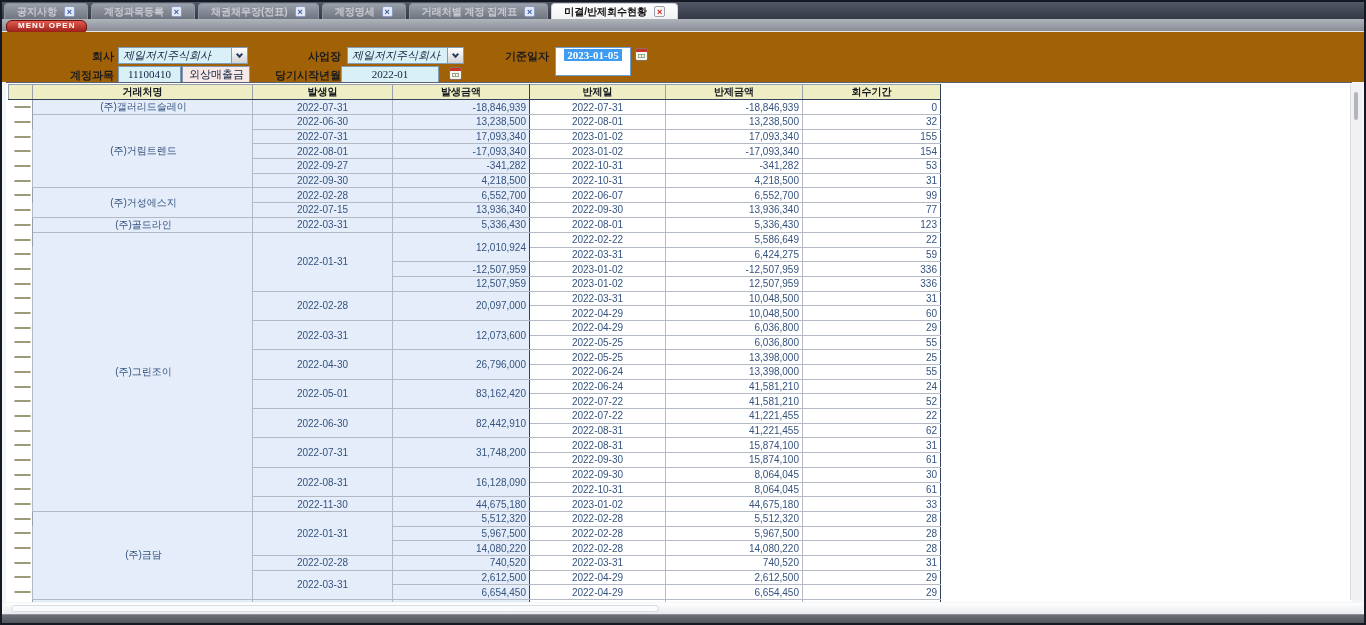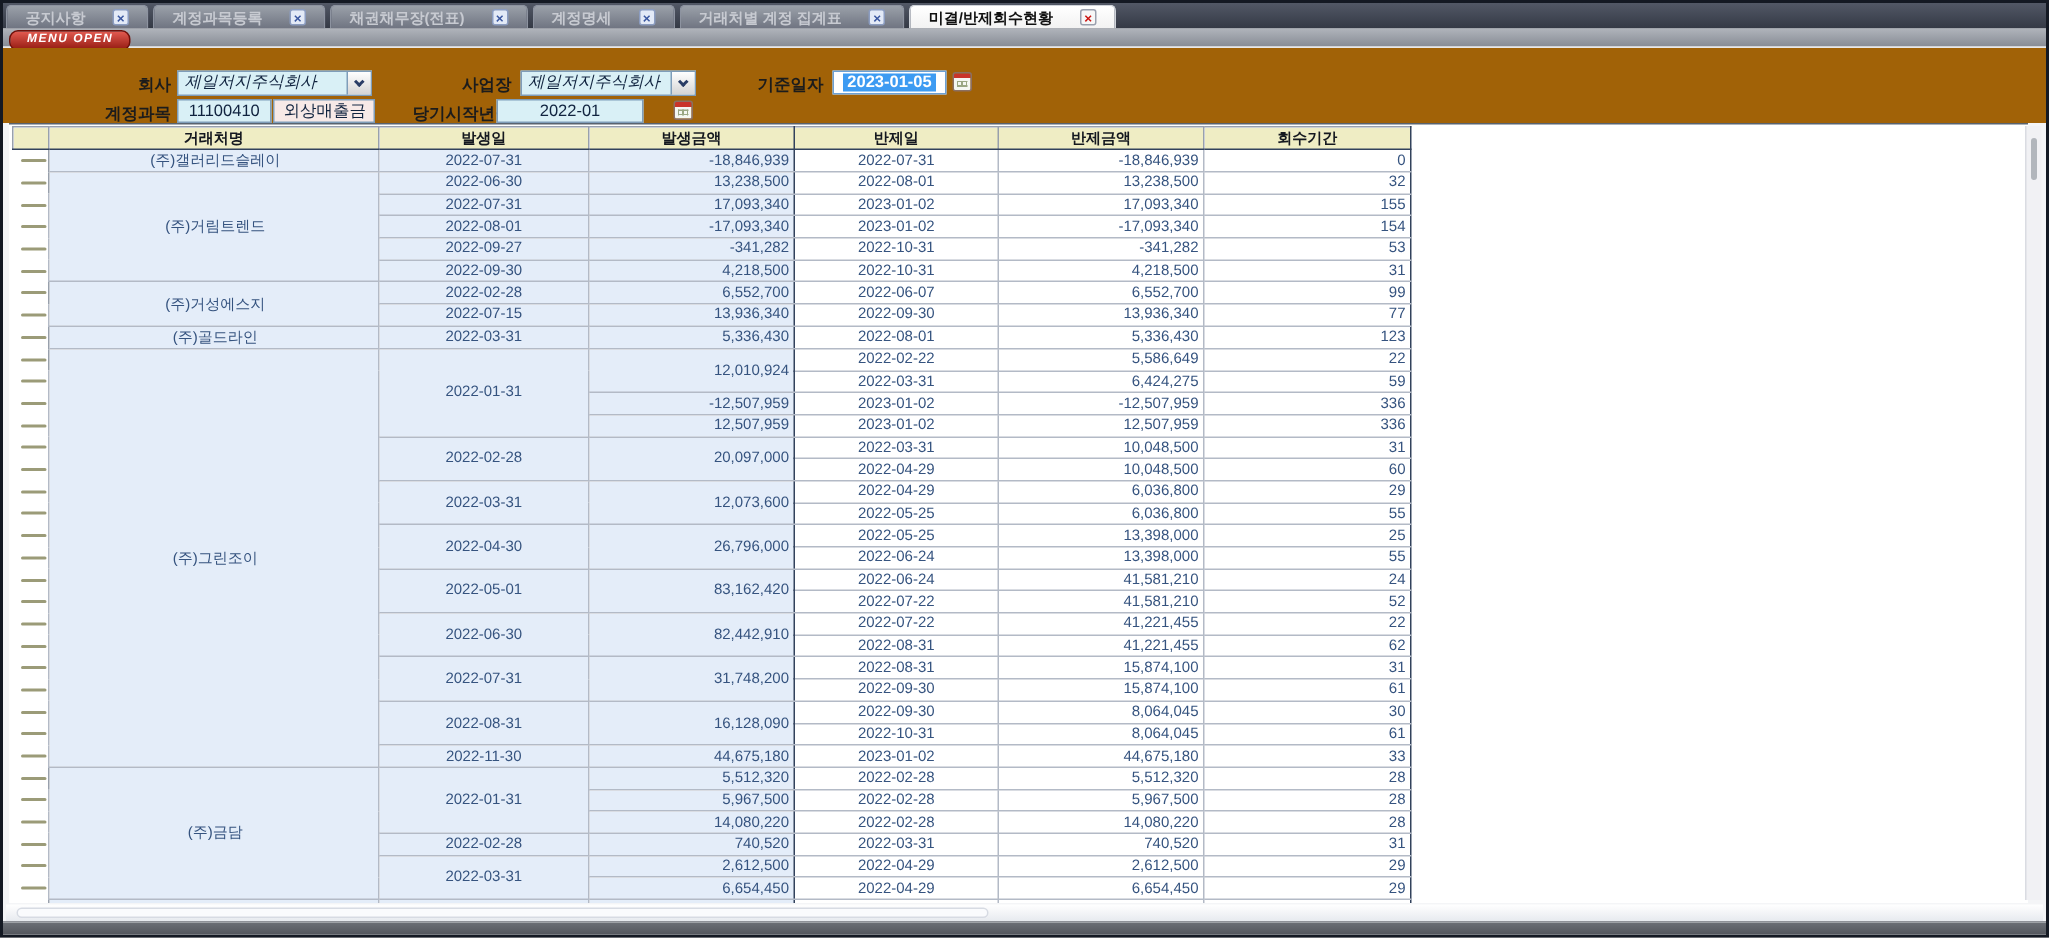--- a/index.html
+++ b/index.html
@@ -2,46 +2,46 @@
 <html><head>
 <meta charset="utf-8">
 <style>
   * { margin:0; padding:0; box-sizing:border-box; }
   body { width:1366px; height:625px; font-family:"Liberation Sans","DejaVu Sans",sans-serif; background:#222; }
   .window { position:relative; width:1366px; height:625px; border:2px solid #141923; background:#f4f5f7; overflow:hidden; }
 
   
   .tabbar { position:absolute; left:0; top:0; width:100%; height:17px;
             background:linear-gradient(#525866,#343945); display:flex; align-items:flex-end; padding-left:2px; }
-  .tab { height:16px; display:flex; align-items:center; gap:18px; padding:0 12px; margin-right:3px;
+  .tab { height:16px; display:flex; align-items:center; gap:7px; padding:0 12px; margin-right:3px;
          border:1px solid #8d93a0; border-bottom:none; border-radius:4px 4px 0 0;
          background:linear-gradient(#9aa0a9,#6f7481); color:#c7cad1; font-size:10px; font-weight:bold; cursor:default; }
   .tab.active { background:linear-gradient(#ffffff,#f2f2f2); color:#101010; border-color:#cfd3da; }
   .tabx { width:11px; height:11px; line-height:10px; text-align:center; font-size:9px; font-weight:bold;
           background:#e3eaf7; border:1px solid #8b9cc0; color:#3a57a0; border-radius:2px; }
   .tab.active .tabx { background:#f7f7f7; border-color:#9aa0ae; color:#cc1512; }
 
   
   .menubar { position:absolute; left:0; top:17px; width:100%; height:13px;
              background:linear-gradient(#b0b4bb,#878c95); border-bottom:1px solid #e8e8e8; }
   .menu-badge { position:absolute; left:4px; top:1px; height:14px; line-height:10px; padding:0 11px;
                 background:linear-gradient(#e25a50,#951b12); border:1px solid #70100a; border-radius:6px;
-                color:#fff; font-size:8px; font-weight:bold; font-style:italic; letter-spacing:1px; }
+                color:#fff; font-size:8px; font-weight:bold; letter-spacing:1px; }
 
   
   .content { position:absolute; left:0; top:30px; width:100%; height:50px; background:#a16207; }
   .flabel { position:absolute; font-size:11px; font-weight:bold; color:#1c1c1c; text-align:right; }
   .combo { position:absolute; height:17px; background:#d9f0f6; border:1px solid #7f9db9; display:flex;font-style:italic; }
   .combo-text { flex:1; font-size:11px; color:#10233f; line-height:15px; padding-left:4px; overflow:hidden; white-space:nowrap; }
   .combo-btn { width:16px; background:linear-gradient(#ffffff,#d4d4d4); border-left:1px solid #7f9db9;
                display:flex; align-items:center; justify-content:center; }
   .chev { width:5px; height:5px; border-right:2px solid #2a3d66; border-bottom:2px solid #2a3d66;
           transform:rotate(45deg); margin-top:-3px; }
-  .field { position:absolute; height:16px; border:1px solid #7f9db9; font-size:11px; color:#10233f;
-           line-height:14px; text-align:center; background:#d9f0f6; }
+  .field { position:absolute; height:29px; border:1px solid #7f9db9; font-size:11px; color:#10233f;
+           line-height:14px; text-align:center; background:#d9f0f6;font-family:Liberation Serif, serif; }
   .field.pink { background:#f7e9e7; text-align:left; padding-left:6px; }
   .field.white { background:#fff; border-color:#6ca0d4; }
   .sel { background:#3d9bf2; color:#fff; padding:0 3px; font-weight:bold; }
   .calicon { position:absolute; width:13px; height:13px; border:1px solid #8b6f62; border-radius:2px;
              background:linear-gradient(#c9342a 0 3px, #f4f6f2 3px 100%); }
   .calicon::after { content:""; position:absolute; left:2px; right:2px; top:5px; bottom:2px;
                     background:repeating-linear-gradient(90deg,#9aa684 0 1px,transparent 1px 3px),
                                repeating-linear-gradient(0deg,#9aa684 0 1px,transparent 1px 3px); }
 
   
@@ -132,21 +132,21 @@
     <div class="field white" style="left:553px; top:15px; width:76px;">
       <span class="sel">2023-01-05</span>
     </div>
     <span class="calicon" style="left:633px; top:16px;"></span>
 
     <span class="flabel" style="left:28px; top:36px; width:84px;">계정과목</span>
     <div class="field" style="left:116px; top:34px; width:63px;">11100410</div>
     <div class="field pink" style="left:180px; top:34px; width:68px;">외상매출금</div>
 
     <span class="flabel" style="left:253px; top:36px; width:86px;">당기시작년월</span>
-    <div class="field" style="left:329px; top:34px; width:98px;text-align:center;">2022-01</div>
+    <div class="field" style="left:339px; top:34px; width:98px;text-align:center;">2022-01</div>
     <span class="calicon" style="left:447px; top:35px;"></span>
   </div>
 
   <div class="gridwrap">
     <table id="grid">
       <colgroup>
         <col style="width:24px">
           <col style="width:220px">
           <col style="width:140px">
         <col style="width:137px">

